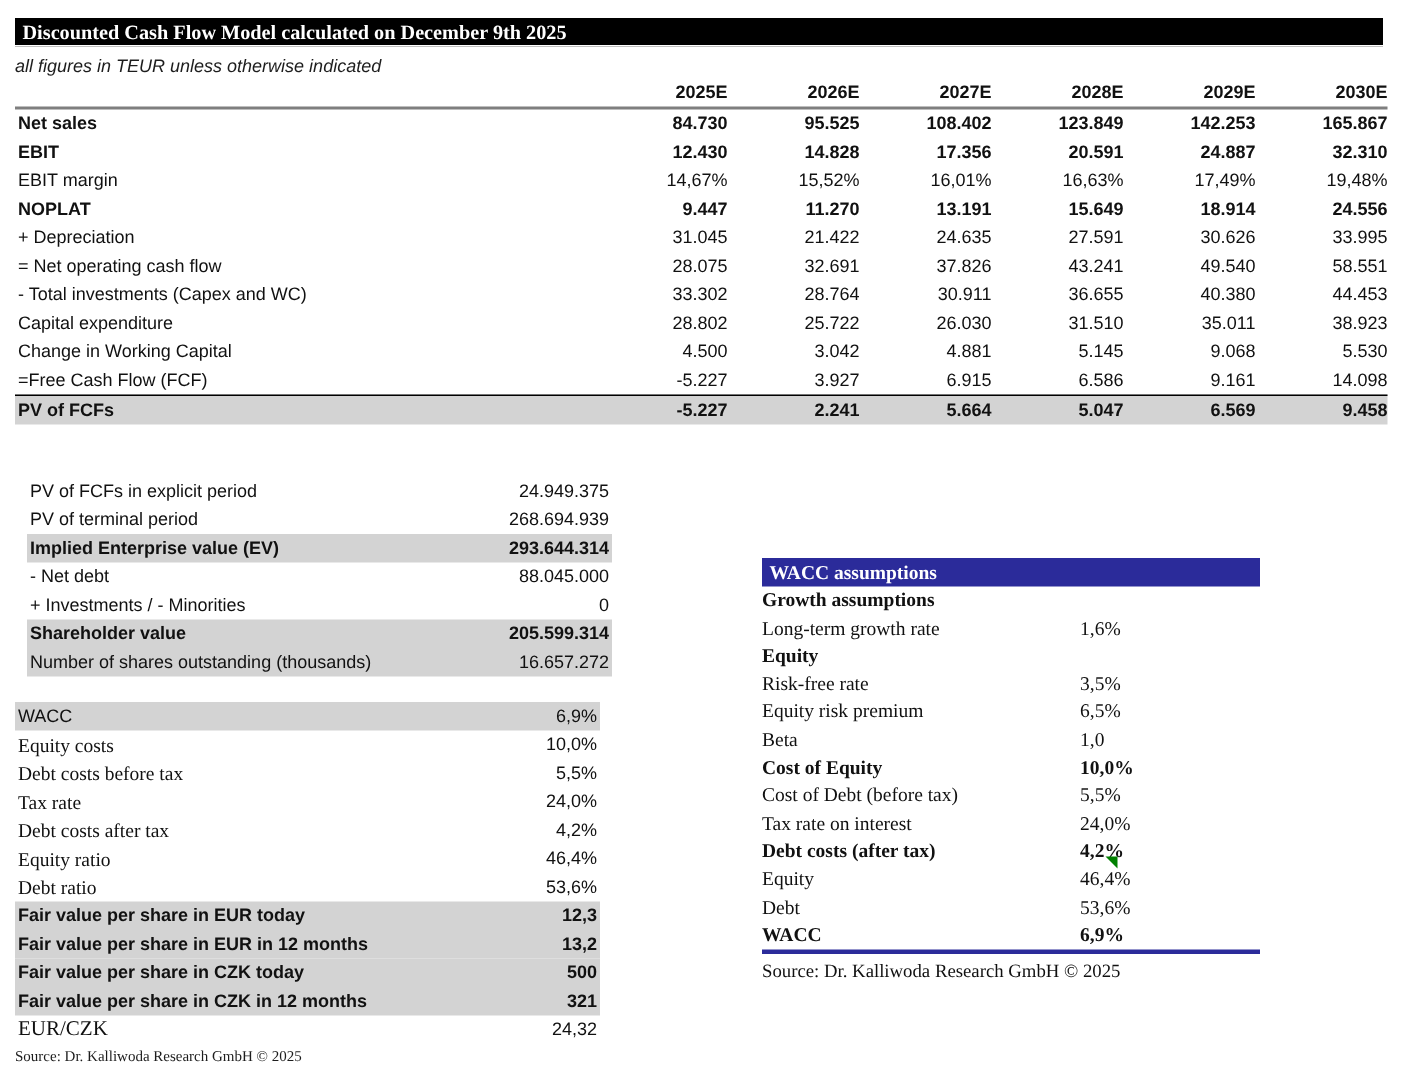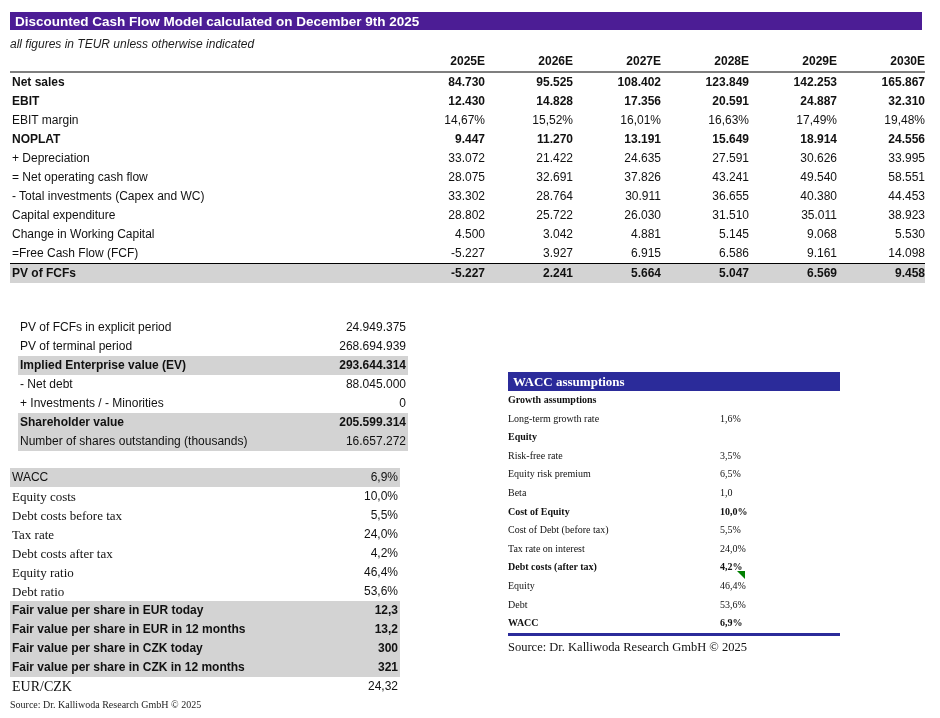--- a/index.html
+++ b/index.html
@@ -6,22 +6,22 @@
   body{
     width:940px;height:718px;background:#ffffff;position:relative;
     font-family:"Liberation Sans", sans-serif;color:#111;overflow:hidden;
   }
   .bold{font-weight:bold;}
   .shade{background:#d3d3d3;}
 
   
   .title-bar{
     position:absolute;left:10px;top:12px;width:912px;height:19px;
-    background:#4c1d95;color:#ffffff;
-    font-family:Liberation Sans, sans-serif;font-weight:bold;font-size:13.5px;
+    background:#000000;color:#ffffff;
+    font-family:Liberation Serif, serif;font-weight:bold;font-size:13.5px;
     line-height:19px;padding-left:5px;box-sizing:border-box;
     border-bottom:1px solid #ffffff;
   }
   .subtitle{
     position:absolute;left:10px;top:37px;
     font-style:italic;font-size:12px;color:#1d1d1d;
   }
 
   
   .ftable{position:absolute;left:10px;top:54px;width:915px;}
@@ -52,21 +52,21 @@
   }
 
   
   .wacc-box{position:absolute;left:508px;top:372px;width:332px;}
   .wb-header{
     height:19px;background:#2b2b9a;color:#ffffff;
     font-family:"Liberation Serif", serif;font-weight:bold;font-size:13px;
     line-height:19px;padding-left:5px;box-sizing:border-box;
   }
   .wb-row{display:flex;height:18.6px;line-height:18.6px;
-    font-family:"Liberation Serif", serif;font-size:10px;}
+    font-family:"Liberation Serif", serif;font-size:13px;}
   .wb-row .lbl{flex:1;white-space:nowrap;overflow:hidden;}
   .wb-row .val{width:85px;text-align:left;margin-right:35px;white-space:nowrap;}
   .wb-rule{height:3px;background:#2b2b9a;}
   .wb-source{font-family:"Liberation Serif", serif;font-size:12.5px;margin-top:4px;}
 
   
   .flag{
     position:absolute;left:737px;top:571px;width:0;height:0;
     border-top:8px solid #008000;border-left:8px solid transparent;
   }
@@ -119,21 +119,21 @@
     <div class="lbl">NOPLAT</div>
     <div class="val">9.447</div>
     <div class="val">11.270</div>
     <div class="val">13.191</div>
     <div class="val">15.649</div>
     <div class="val">18.914</div>
     <div class="val">24.556</div>
   </div>
   <div class="frow">
     <div class="lbl">+ Depreciation</div>
-    <div class="val">33.072</div>
+    <div class="val">31.045</div>
     <div class="val">21.422</div>
     <div class="val">24.635</div>
     <div class="val">27.591</div>
     <div class="val">30.626</div>
     <div class="val">33.995</div>
   </div>
   <div class="frow">
     <div class="lbl">= Net operating cash flow</div>
     <div class="val">28.075</div>
     <div class="val">32.691</div>
@@ -253,21 +253,21 @@
   <div class="wrow fair bold shade">
     <div class="lbl">Fair value per share in EUR today</div>
     <div class="val">12,3</div>
   </div>
   <div class="wrow fair bold shade">
     <div class="lbl">Fair value per share in EUR in 12 months</div>
     <div class="val">13,2</div>
   </div>
   <div class="wrow fair bold shade">
     <div class="lbl">Fair value per share in CZK today</div>
-    <div class="val">300</div>
+    <div class="val">500</div>
   </div>
   <div class="wrow fair bold shade">
     <div class="lbl">Fair value per share in CZK in 12 months</div>
     <div class="val">321</div>
   </div>
 
   <div class="wrow">
     <div class="lbl serif" style="font-size:14px;">EUR/CZK</div>
     <div class="val">24,32</div>
   </div>

